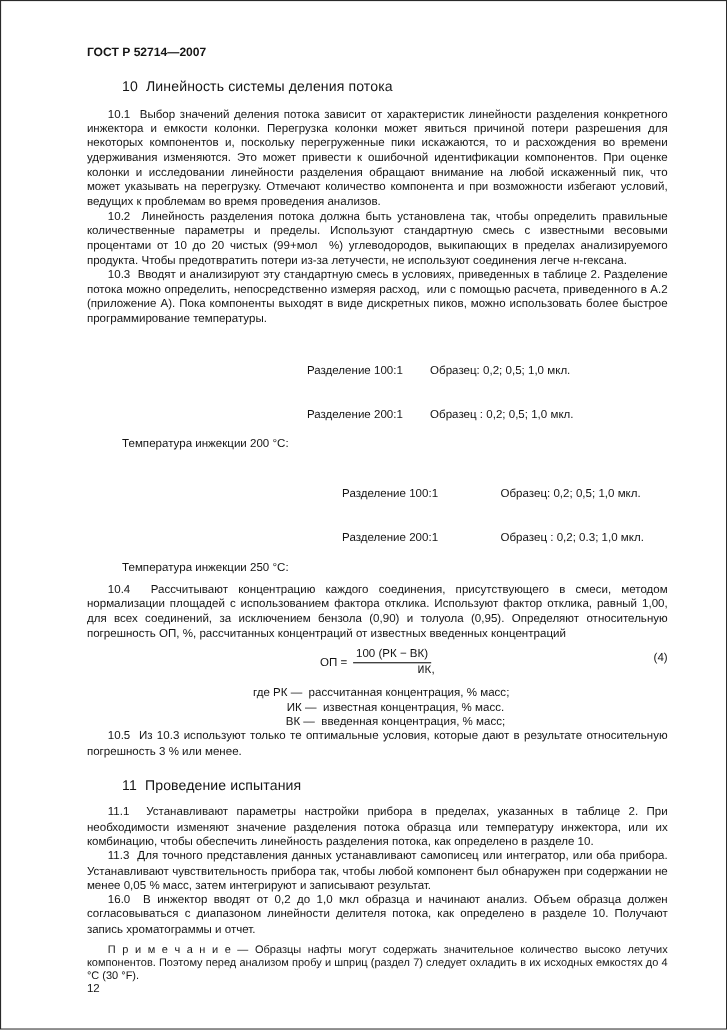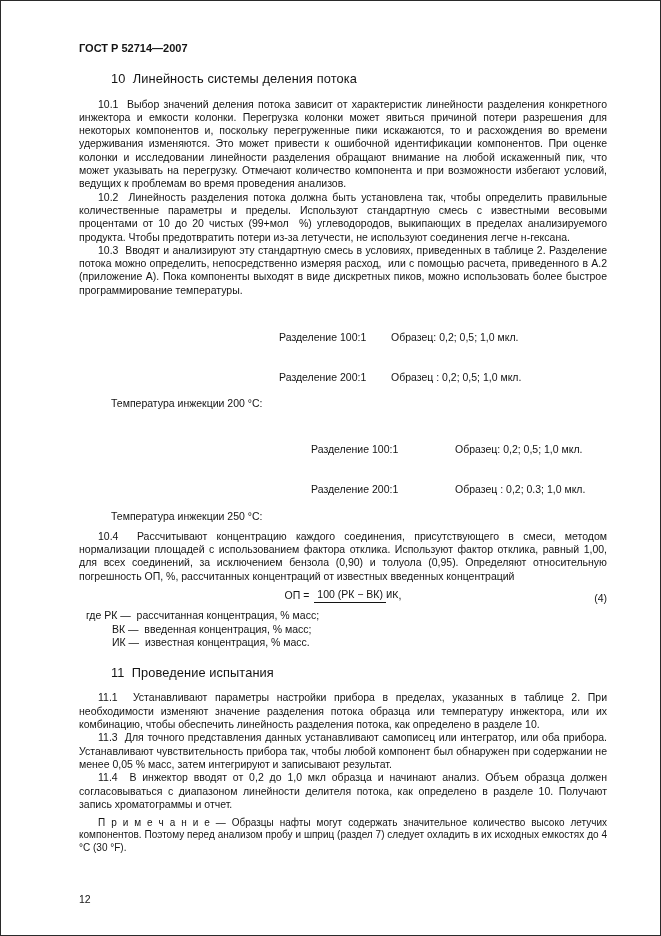--- a/index.html
+++ b/index.html
@@ -49,27 +49,27 @@
   .inj-samples { flex:1; white-space:pre-wrap; }
   
   .formula-row {
     position:relative;
     margin:5px 0 6px;
     display:flex;
     justify-content:center;
     align-items:center;
   }
   .f-lhs { margin-right:5px; }
-  .frac { display:inline-flex; flex-direction:row; text-align:right; }
+  .frac { display:inline-flex; flex-direction:column; text-align:right; }
   .frac .num { border-bottom:1px solid #141414; padding:0 3px 1px; }
   .frac .den { padding-top:1px;font-family:Liberation Mono, monospace; }
   .f-comma { align-self:flex-end; padding-bottom:1px; }
   .eq-num { position:absolute; right:0; top:4px; }
   
-  .where { margin-top:4px; }
+  .where { margin-top:4px;text-align:center; }
   .where-line { margin-left:33px; white-space:pre-wrap; }
   .where-line.w0 { margin-left:7px; }
   
   p.note {
     margin:6px 0 0;
     font-size:10px;
     line-height:12.2px;
     text-indent:19px;
     text-align:justify;
     white-space:pre-wrap;
@@ -126,29 +126,30 @@
       <span class="frac">
         <span class="num">100 (РК − ВК)</span>
         <span class="den">ИК</span>
       </span>
       <span class="f-comma">,</span>
       <span class="eq-num">(4)</span>
     </div>
 
     <div class="where">
       <div class="where-line w0">где РК —  рассчитанная концентрация, % масс;</div>
+      <div class="where-line">ИК —  известная концентрация, % масс.</div>
       <div class="where-line">ВК —  введенная концентрация, % масс;</div>
-      <div class="where-line">ИК —  известная концентрация, % масс.</div>
     </div>
 
+    <p class="body-p">10.5  Из 10.3 используют только те оптимальные условия, которые дают в результате относительную погрешность 3 % или менее.</p>
 
     <h2 class="sec-h">11  Проведение испытания</h2>
 
     <p class="body-p">11.1  Устанавливают параметры настройки прибора в пределах, указанных в таблице 2. При необходимости изменяют значение разделения потока образца или температуру инжектора, или их комбинацию, чтобы обеспечить линейность разделения потока, как определено в разделе 10.</p>
     <p class="body-p">11.3  Для точного представления данных устанавливают самописец или интегратор, или оба прибора. Устанавливают чувствительность прибора так, чтобы любой компонент был обнаружен при содержании не менее 0,05 % масс, затем интегрируют и записывают результат.</p>
-    <p class="body-p">11.4  В инжектор вводят от 0,2 до 1,0 мкл образца и начинают анализ. Объем образца должен согласовываться с диапазоном линейности делителя потока, как определено в разделе 10. Получают запись хроматограммы и отчет.</p>
+    <p class="body-p">16.0  В инжектор вводят от 0,2 до 1,0 мкл образца и начинают анализ. Объем образца должен согласовываться с диапазоном линейности делителя потока, как определено в разделе 10. Получают запись хроматограммы и отчет.</p>
 
     <p class="note">П р и м е ч а н и е — Образцы нафты могут содержать значительное количество высоко летучих компонентов. Поэтому перед анализом пробу и шприц (раздел 7) следует охладить в их исходных емкостях до 4 °С (30 °F).</p>
 
   </div>
 
   <div class="page-num">12</div>
 </div>
 
 </body></html>

